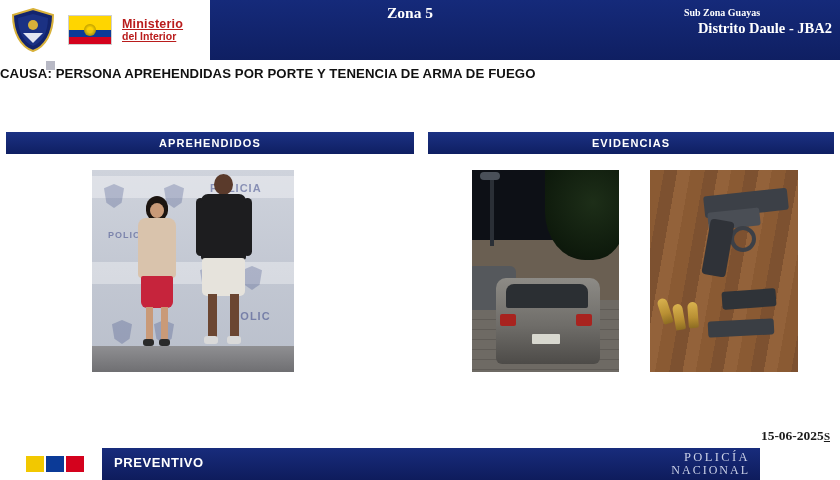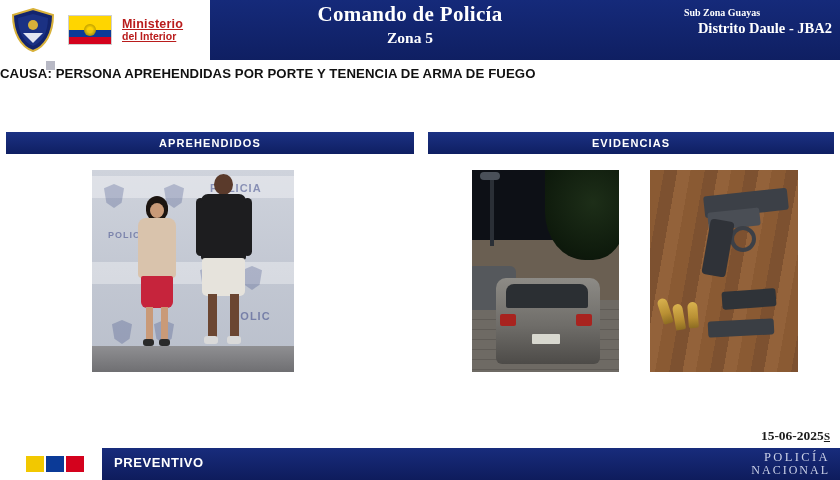--- a/index.html
+++ b/index.html
@@ -279,21 +279,21 @@
     font-weight: 700;
     color: #1b1b1b;
     font-family: "Liberation Serif", serif;
   }
   .date .tiny { font-size: 11px; text-decoration: underline; }
 
   
   .footer {
     position: absolute;
     left: 0; bottom: 0;
-    width: 840px; height: 32px;
+    width: 760px; height: 32px;
     background: #12246e;
     background: linear-gradient(180deg,#182c7c 0%, #0e1c5c 100%);
   }
   .footer-white {
     position:absolute; left:0; top:0; width:102px; height:32px; background:#ffffff;
   }
   .footer-band1 { position:absolute; left:26px; top:8px; width:18px; height:16px; background:#f2c800; }
   .footer-band2 { position:absolute; left:46px; top:8px; width:18px; height:16px; background:#0b3a97; }
   .footer-band3 { position:absolute; left:66px; top:8px; width:18px; height:16px; background:#d4021d; }
   .footer-label {
@@ -338,21 +338,20 @@
           <div class="flag-r"></div>
         <div class="flag-sun"></div>
       </div>
       <div class="ministerio">
         <div class="l1">Ministerio</div>
         <div class="l2">del Interior</div>
       </div>
     </div>
 
     <div class="header-center">
-      <div class="t1">Comando de Policía</div>
       <div class="t2">Zona 5</div>
     </div>
 
     <div class="header-right">
       <div class="r1">Sub Zona Guayas</div>
       <div class="r2">Distrito Daule - JBA2</div>
     </div>
   </div>
 
   <div class="cause-dot"></div>

